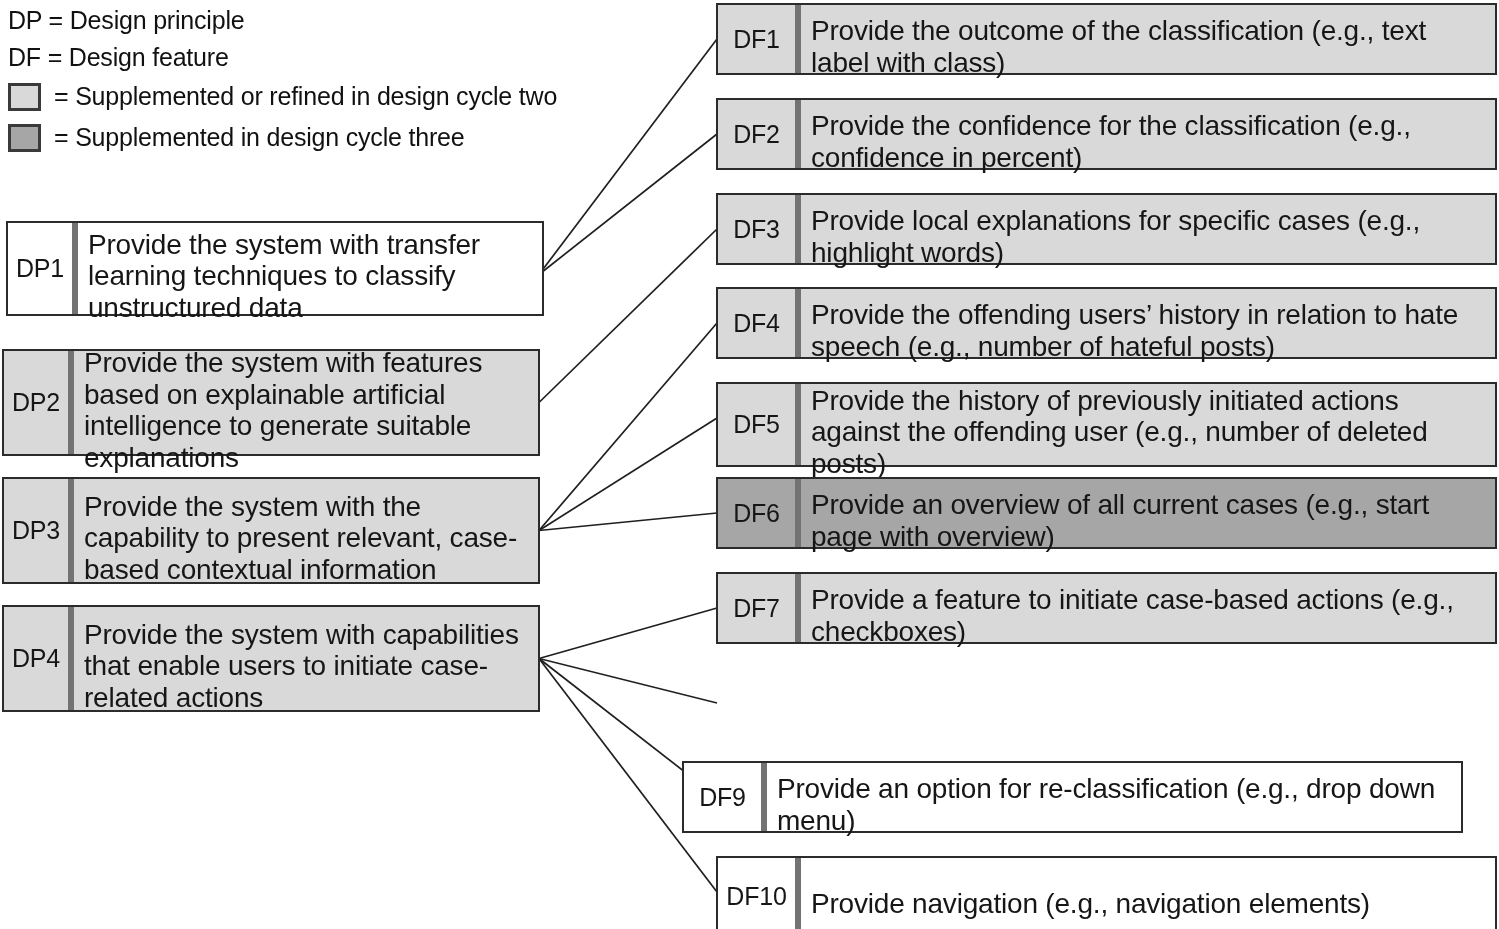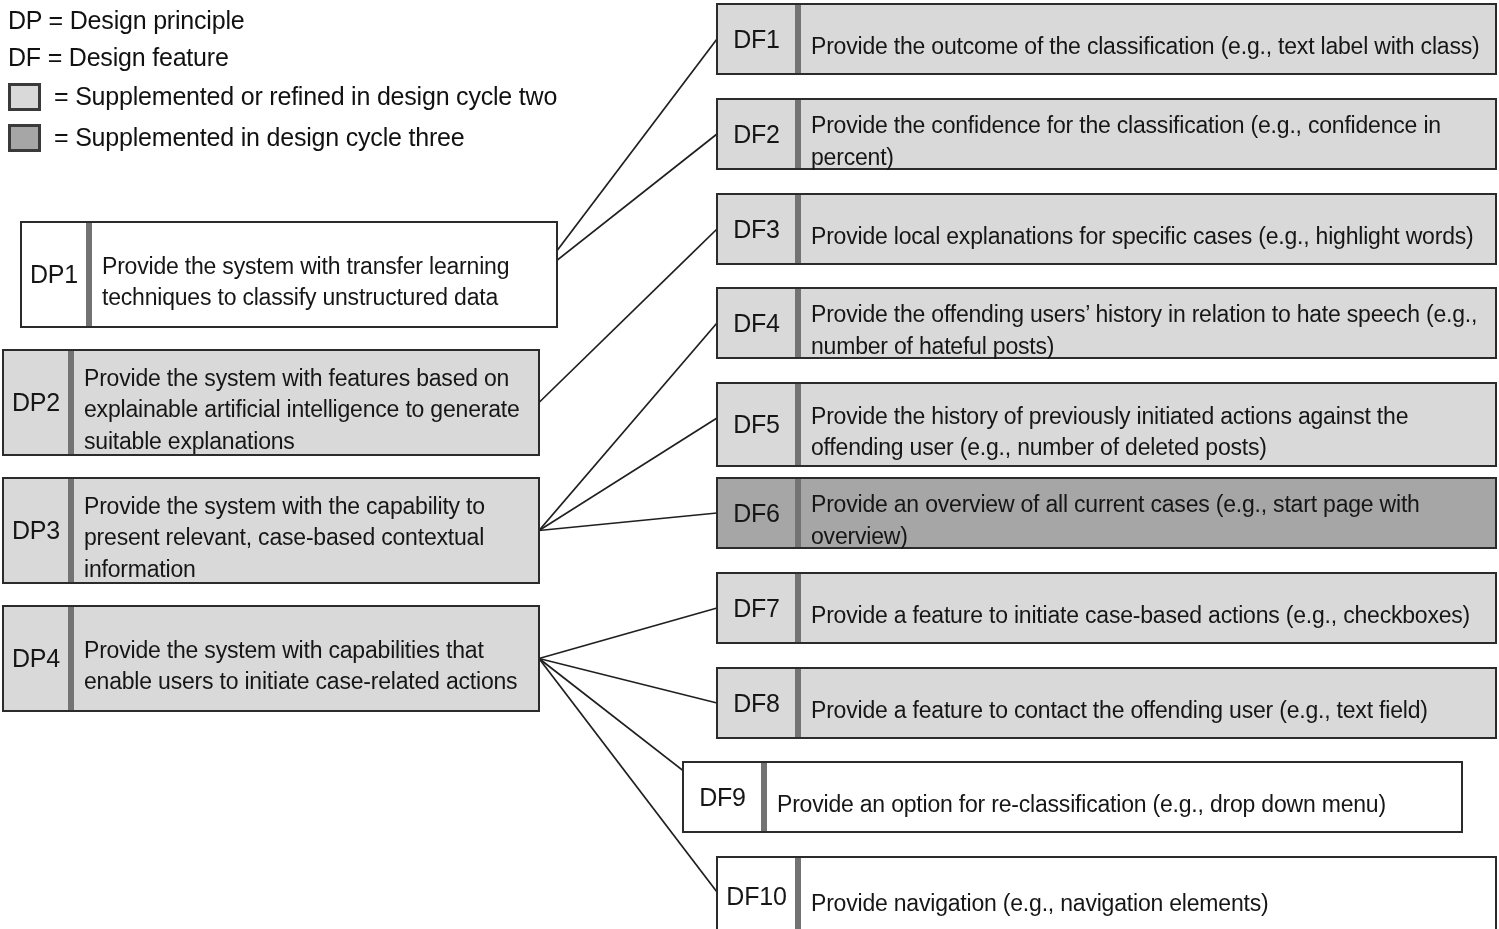--- a/index.html
+++ b/index.html
@@ -16,21 +16,21 @@
   .swatch{width:33px;height:28px;border:3px solid #3a3a3a;margin-right:13px;box-sizing:border-box;flex:0 0 auto;}
   .swatch.light{background:#d9d9d9;}
   .swatch.dark{background:#a6a6a6;}
   .box{position:absolute;display:flex;border:2px solid #2b2b2b;box-sizing:border-box;}
   .box .label{
     flex:0 0 auto;border-right:6px solid #737373;display:flex;align-items:center;justify-content:center;
     font-size:25px;
   }
   .box .text{
     flex:1 1 auto;display:flex;align-items:center;
-    padding:16px 8px 1px 10px;font-size:23px;line-height:31.5px;
+    padding:16px 8px 1px 10px;font-size:28px;line-height:31.5px;
   }
   .shade-white{background:#ffffff;}
   .shade-light{background:#d9d9d9;}
   .shade-dark{background:#a6a6a6;}
 </style>
 </head>
 <body>
 
 <div class="canvas" id="canvas">
   <div class="legend">
@@ -54,21 +54,21 @@
       <line x1="539" y1="274.5" x2="717" y2="134" stroke="#1f1f1f" stroke-width="1.7"></line>
       <line x1="539" y1="402.5" x2="717" y2="229" stroke="#1f1f1f" stroke-width="1.7"></line>
       <line x1="539" y1="530.5" x2="717" y2="323" stroke="#1f1f1f" stroke-width="1.7"></line>
       <line x1="539" y1="530.5" x2="717" y2="418" stroke="#1f1f1f" stroke-width="1.7"></line>
       <line x1="539" y1="530.5" x2="717" y2="513" stroke="#1f1f1f" stroke-width="1.7"></line>
       <line x1="539" y1="658.5" x2="717" y2="608" stroke="#1f1f1f" stroke-width="1.7"></line>
       <line x1="539" y1="658.5" x2="717" y2="703" stroke="#1f1f1f" stroke-width="1.7"></line>
       <line x1="539" y1="658.5" x2="717" y2="797" stroke="#1f1f1f" stroke-width="1.7"></line>
       <line x1="539" y1="658.5" x2="717" y2="892" stroke="#1f1f1f" stroke-width="1.7"></line>
     </svg>
-    <div class="box dp shade-white" style="left: 20px; top: 221px; width: 538px; height: 107px;">
+    <div class="box dp shade-white" style="left: 6px; top: 221px; width: 538px; height: 95px;">
       <div class="label" style="width: 64px;">DP1</div>
       <div class="text">Provide the system with transfer learning techniques to classify unstructured data</div>
     </div>
     <div class="box dp shade-light" style="left: 2px; top: 349px; width: 538px; height: 107px;">
       <div class="label" style="width: 64px;">DP2</div>
       <div class="text">Provide the system with features based on explainable artificial intelligence to generate suitable explanations</div>
     </div>
     <div class="box dp shade-light" style="left: 2px; top: 477px; width: 538px; height: 107px;">
       <div class="label" style="width: 64px;">DP3</div>
       <div class="text">Provide the system with the capability to present relevant, case-based contextual information</div>
@@ -98,24 +98,20 @@
       <div class="text">Provide the history of previously initiated actions against the offending user (e.g., number of deleted posts)</div>
     </div>
     <div class="box df shade-dark" style="left: 716px; top: 477px; width: 781px; height: 72px;">
       <div class="label" style="width: 77px;">DF6</div>
       <div class="text">Provide an overview of all current cases (e.g., start page with overview)</div>
     </div>
     <div class="box df shade-light" style="left: 716px; top: 572px; width: 781px; height: 72px;">
       <div class="label" style="width: 77px;">DF7</div>
       <div class="text">Provide a feature to initiate case-based actions (e.g., checkboxes)</div>
     </div>
-    <div class="box df shade-light" style="left: 716px; top: 667px; width: 781px; height: 72px;">
-      <div class="label" style="width: 77px;">DF8</div>
-      <div class="text">Provide a feature to contact the offending user (e.g., text field)</div>
-    </div>
     <div class="box df shade-white" style="left: 682px; top: 761px; width: 781px; height: 72px;">
       <div class="label" style="width: 77px;">DF9</div>
       <div class="text">Provide an option for re-classification (e.g., drop down menu)</div>
     </div>
     <div class="box df shade-white" style="left: 716px; top: 856px; width: 781px; height: 80px;">
       <div class="label" style="width: 77px;">DF10</div>
       <div class="text">Provide navigation (e.g., navigation elements)</div>
     </div>
   </div>
 

